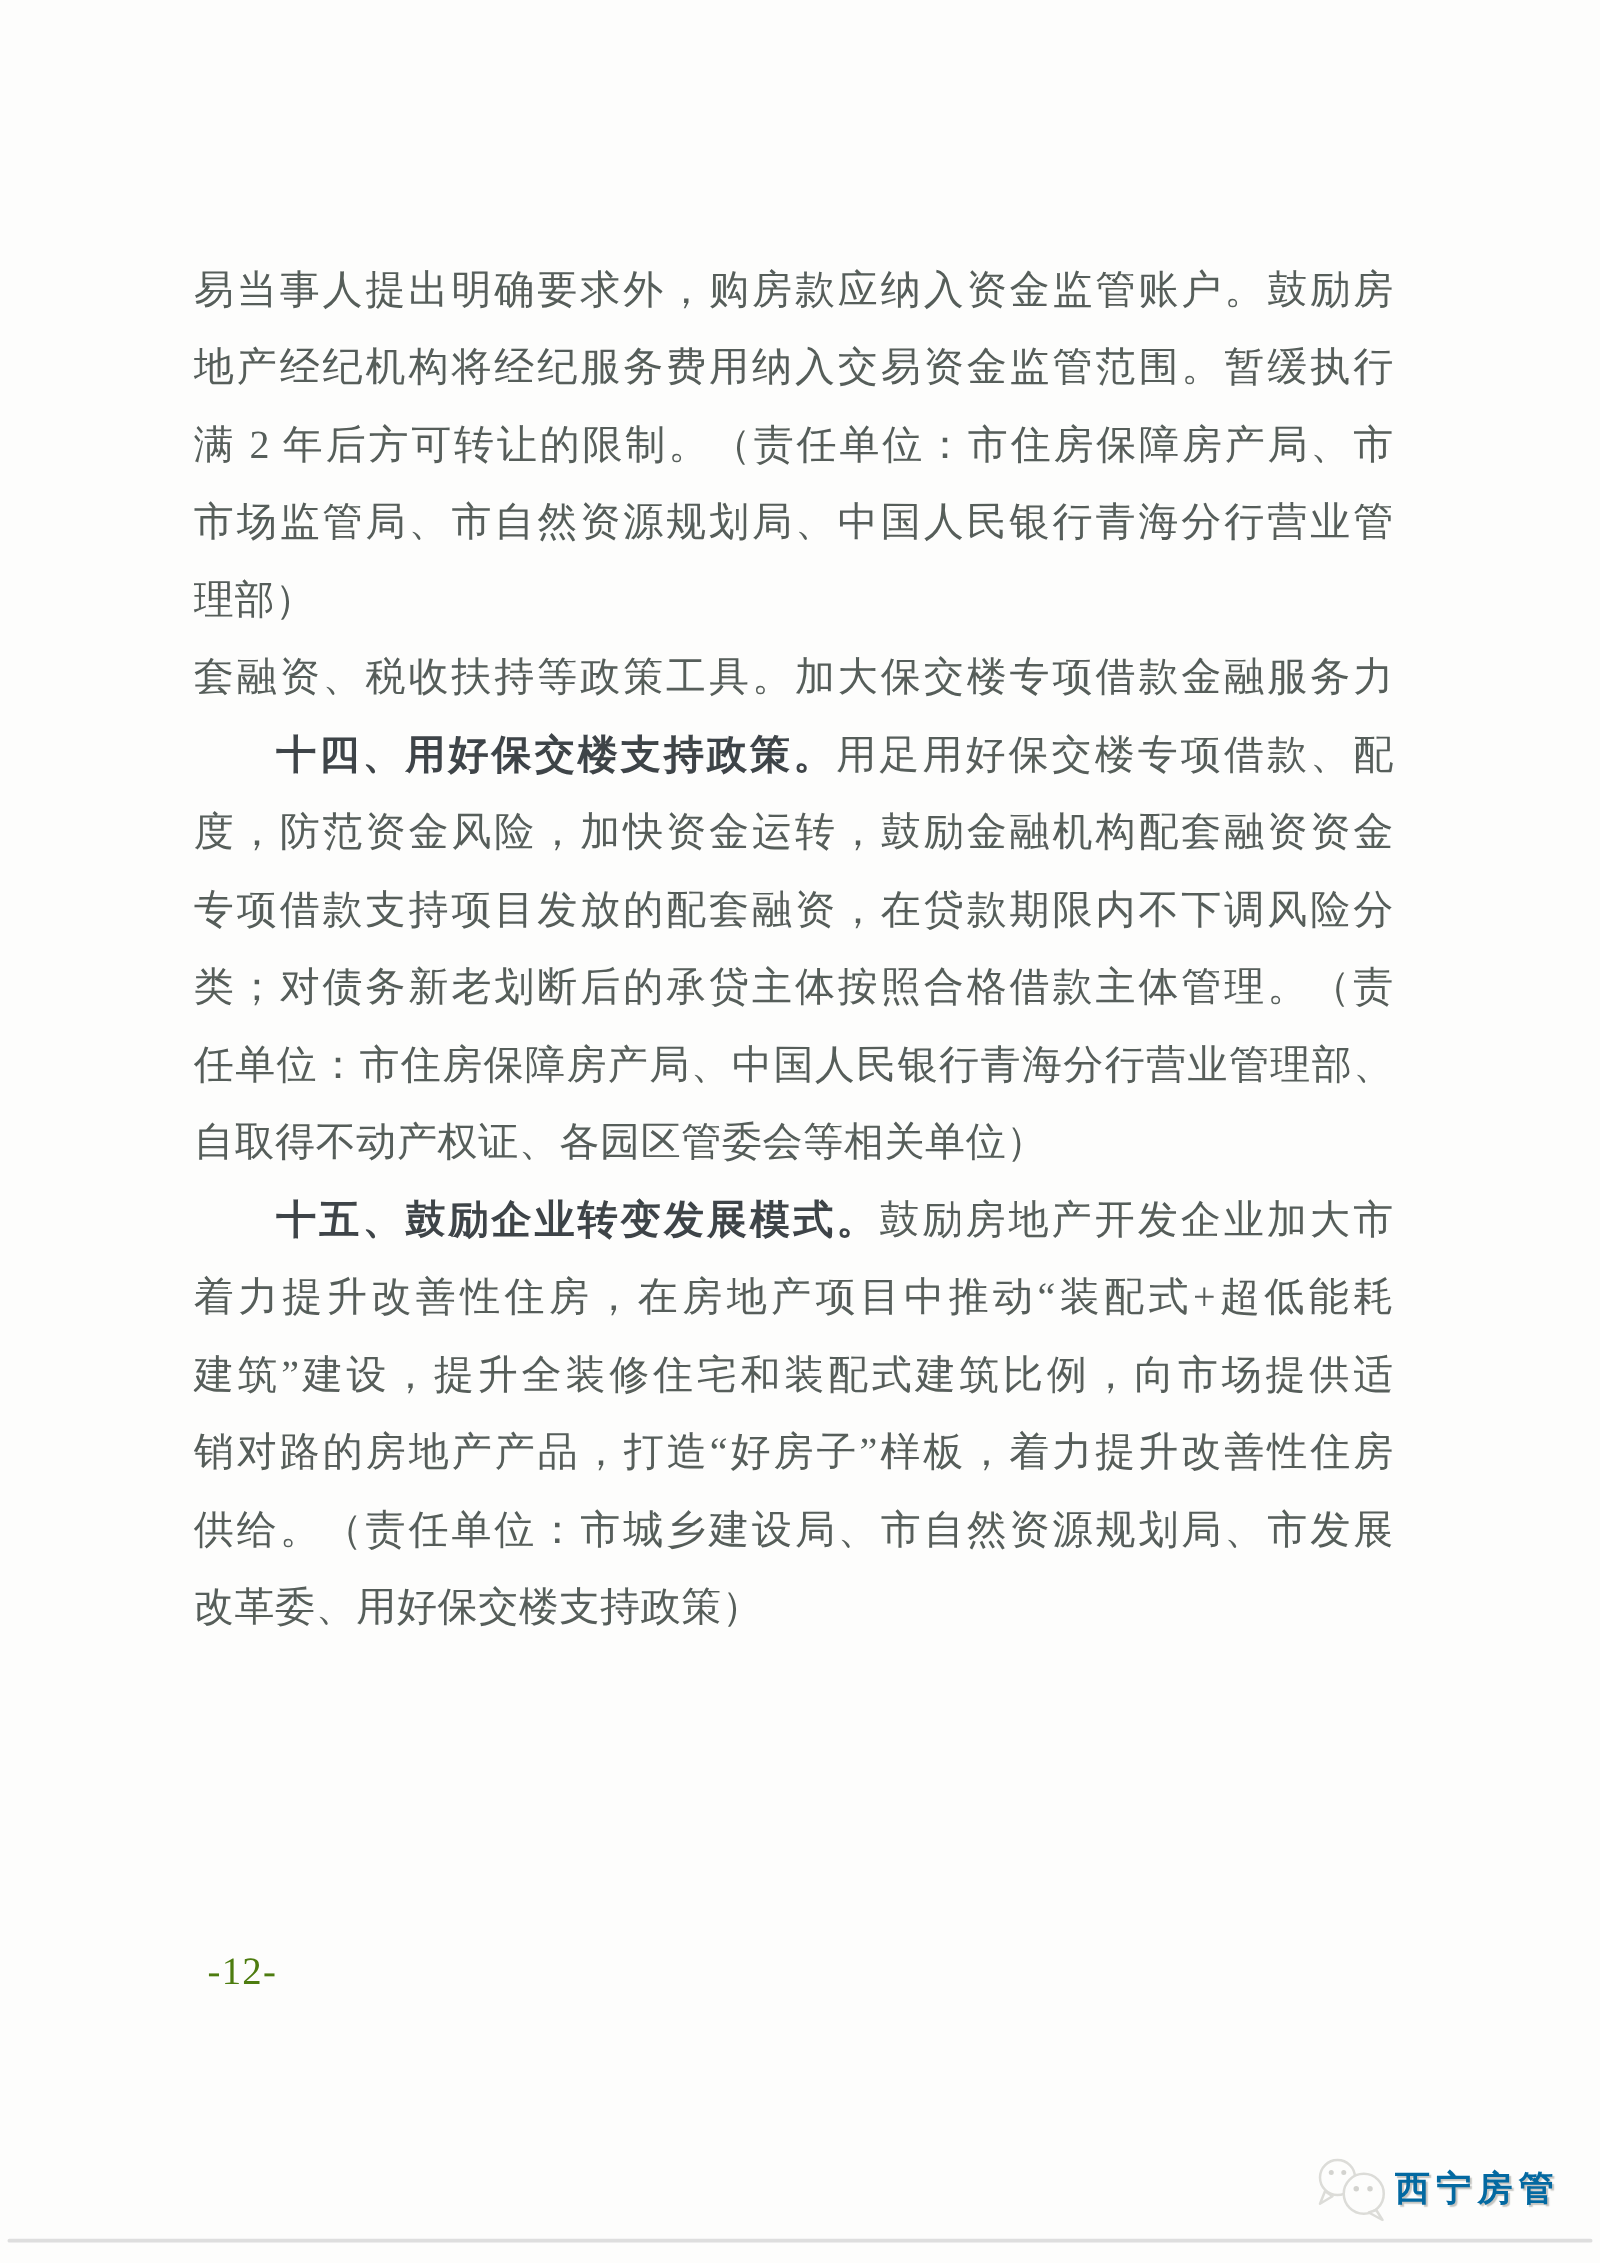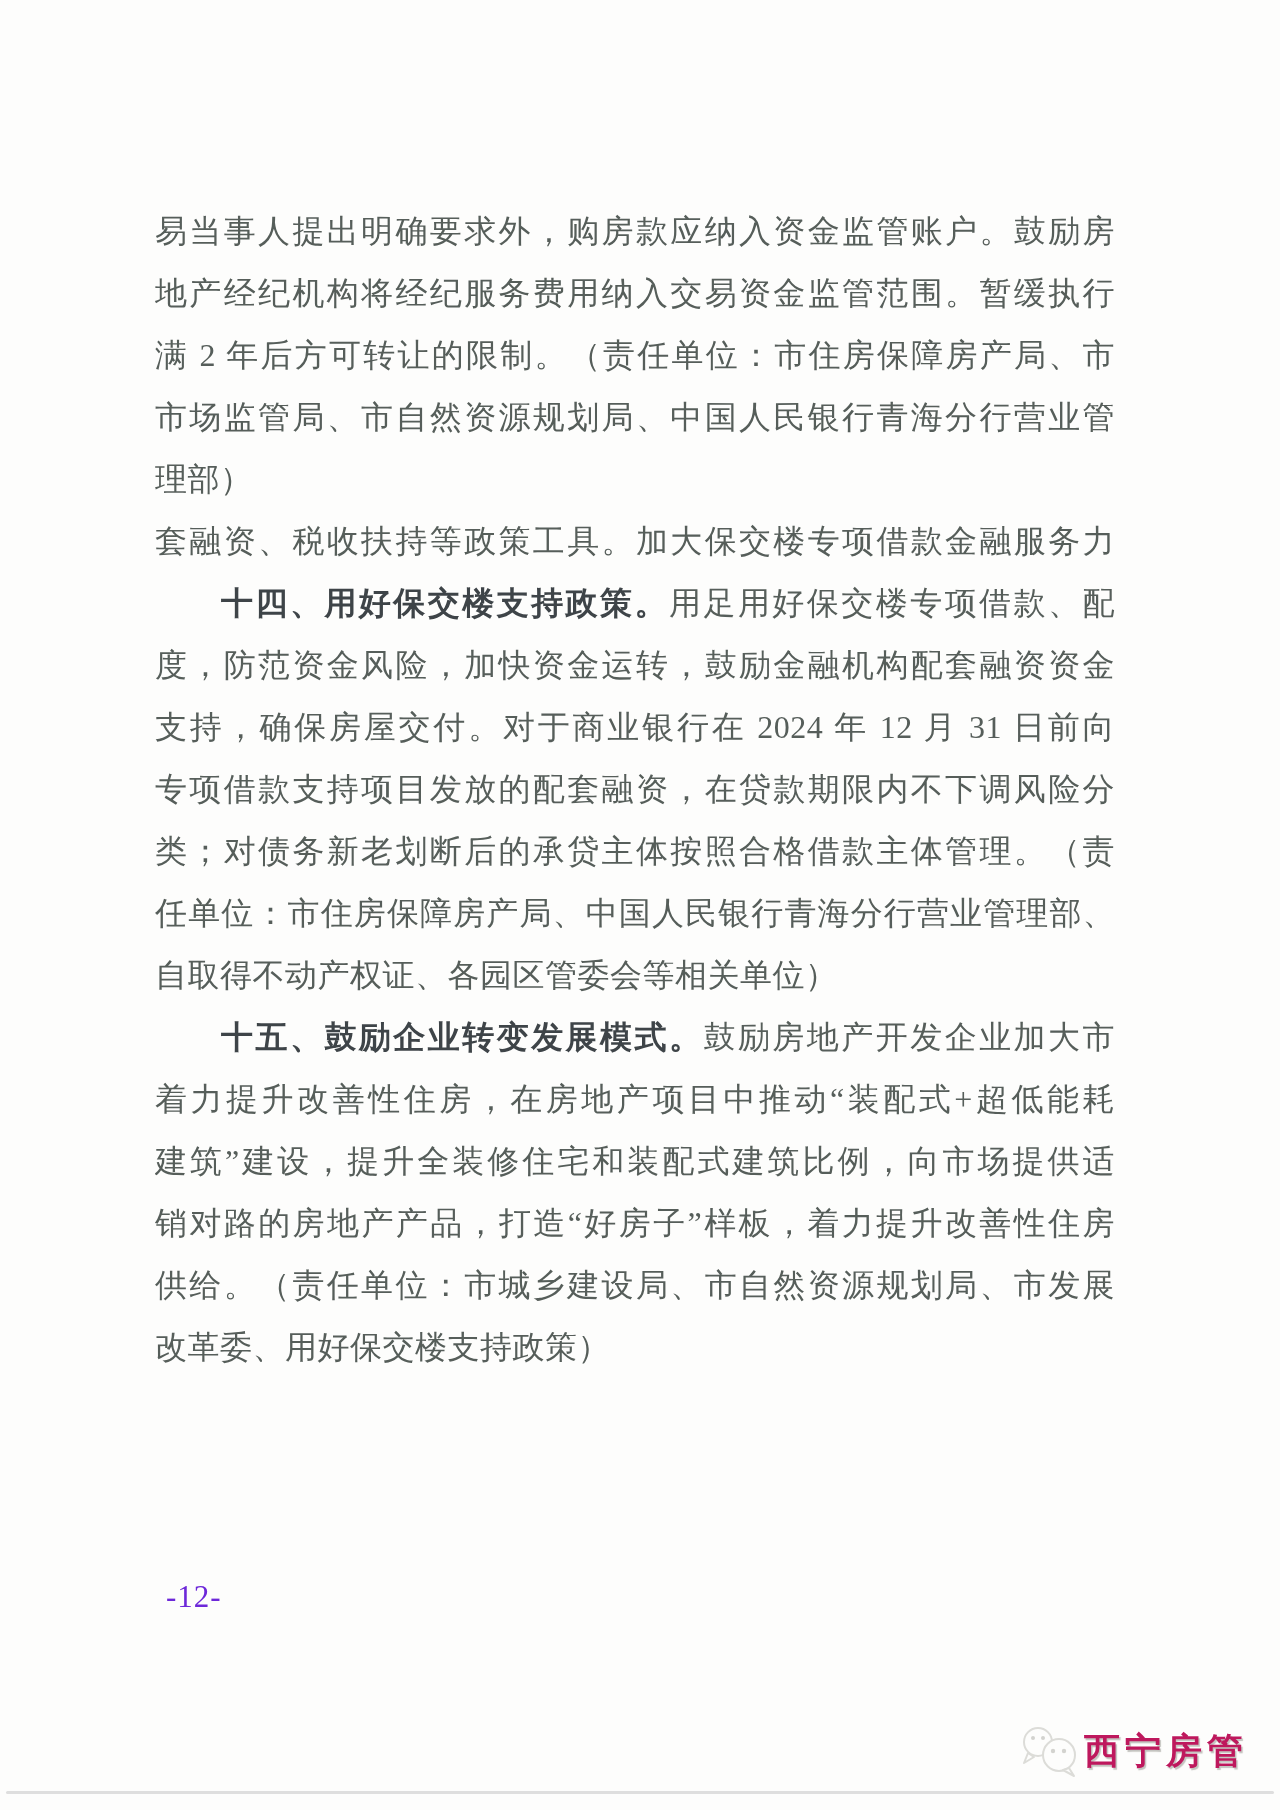--- a/index.html
+++ b/index.html
@@ -46,38 +46,37 @@
     color: #3e4448;
   }
   .page-number {
     position: absolute;
     left: 166px;
     top: 1556px;
     height: 42px;
     line-height: 42px;
     font-size: 31px;
     letter-spacing: 1px;
-    color: #6d28d9;
+    color: #4d7c0f;
     font-family: "Liberation Serif", "DejaVu Serif", serif;
-    margin-top: 20px;
   }
   .watermark {
     position: absolute;
     top: 1725px;
     right: 32px;
     display: flex;
     align-items: center;
     gap: 4px;
   }
   .watermark .wm-text {
     font-family: "Liberation Sans", "DejaVu Sans", sans-serif;
     font-weight: 600;
-    font-size: 36px;
+    font-size: 28px;
     letter-spacing: 5px;
-    color: #be185d;
+    color: #0369a1;
     text-shadow: 1.5px 1.5px 1px #c3c3bf, -1px -1px 0 #ffffff;
     white-space: nowrap;
   }
   .bottom-rule {
     position: absolute;
     left: 6px;
     right: 6px;
     top: 1791px;
     height: 3px;
     background: #dedede;
@@ -91,21 +90,20 @@
 
   <div class="text-column">
       <div class="line fill"><span class="seg">易当事人提出明确要求外，购房款应纳入资金监管账户。鼓励房</span></div>
       <div class="line fill"><span class="seg">地产经纪机构将经纪服务费用纳入交易资金监管范围。暂缓执行</span></div>
       <div class="line fill"><span class="seg">满 2 年后方可转让的限制。（责任单位：市住房保障房产局、市</span></div>
       <div class="line fill"><span class="seg">市场监管局、市自然资源规划局、中国人民银行青海分行营业管</span></div>
       <div class="line"><span class="seg">理部）</span></div>
       <div class="line fill"><span class="seg">套融资、税收扶持等政策工具。加大保交楼专项借款金融服务力</span></div>
       <div class="line indent fill"><span class="seg bold">十四、用好保交楼支持政策。</span><span class="seg">用足用好保交楼专项借款、配</span></div>
       <div class="line fill"><span class="seg">度，防范资金风险，加快资金运转，鼓励金融机构配套融资资金</span></div>
-      <div class="line fill"><span class="seg">支持，确保房屋交付。对于商业银行在 2024 年 12 月 31 日前向</span></div>
       <div class="line fill"><span class="seg">专项借款支持项目发放的配套融资，在贷款期限内不下调风险分</span></div>
       <div class="line fill"><span class="seg">类；对债务新老划断后的承贷主体按照合格借款主体管理。（责</span></div>
       <div class="line fill"><span class="seg">任单位：市住房保障房产局、中国人民银行青海分行营业管理部、</span></div>
       <div class="line"><span class="seg">自取得不动产权证、各园区管委会等相关单位）</span></div>
       <div class="line indent fill"><span class="seg bold">十五、鼓励企业转变发展模式。</span><span class="seg">鼓励房地产开发企业加大市</span></div>
       <div class="line fill"><span class="seg">着力提升改善性住房，在房地产项目中推动“装配式+超低能耗</span></div>
       <div class="line fill"><span class="seg">建筑”建设，提升全装修住宅和装配式建筑比例，向市场提供适</span></div>
       <div class="line fill"><span class="seg">销对路的房地产产品，打造“好房子”样板，着力提升改善性住房</span></div>
       <div class="line fill"><span class="seg">供给。（责任单位：市城乡建设局、市自然资源规划局、市发展</span></div>
       <div class="line"><span class="seg">改革委、用好保交楼支持政策）</span></div>

